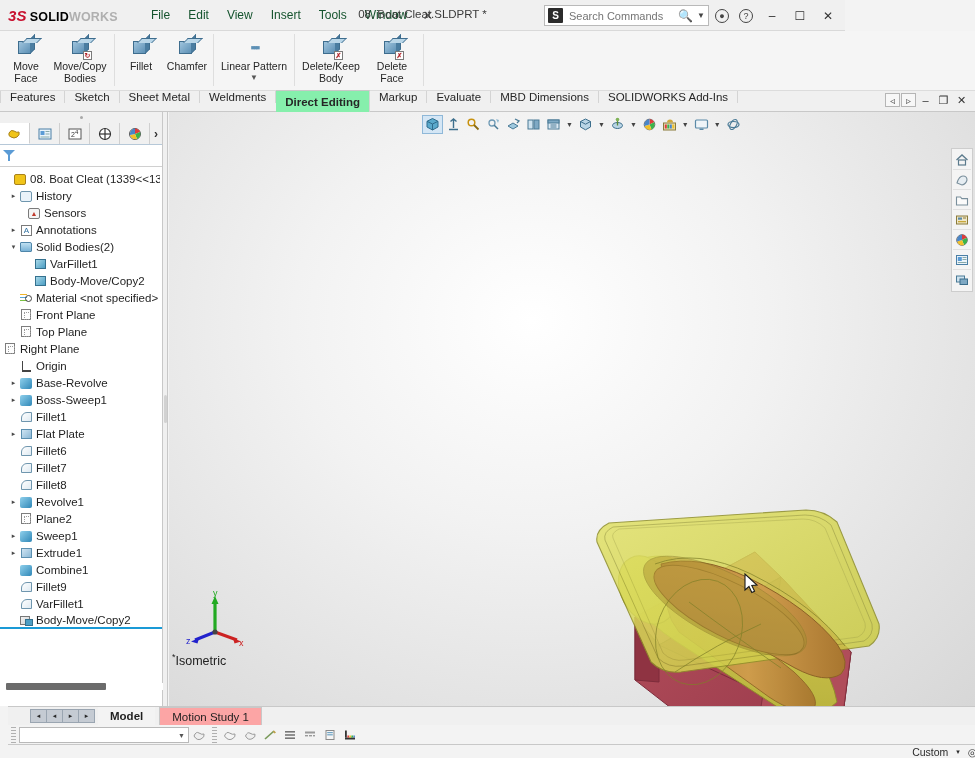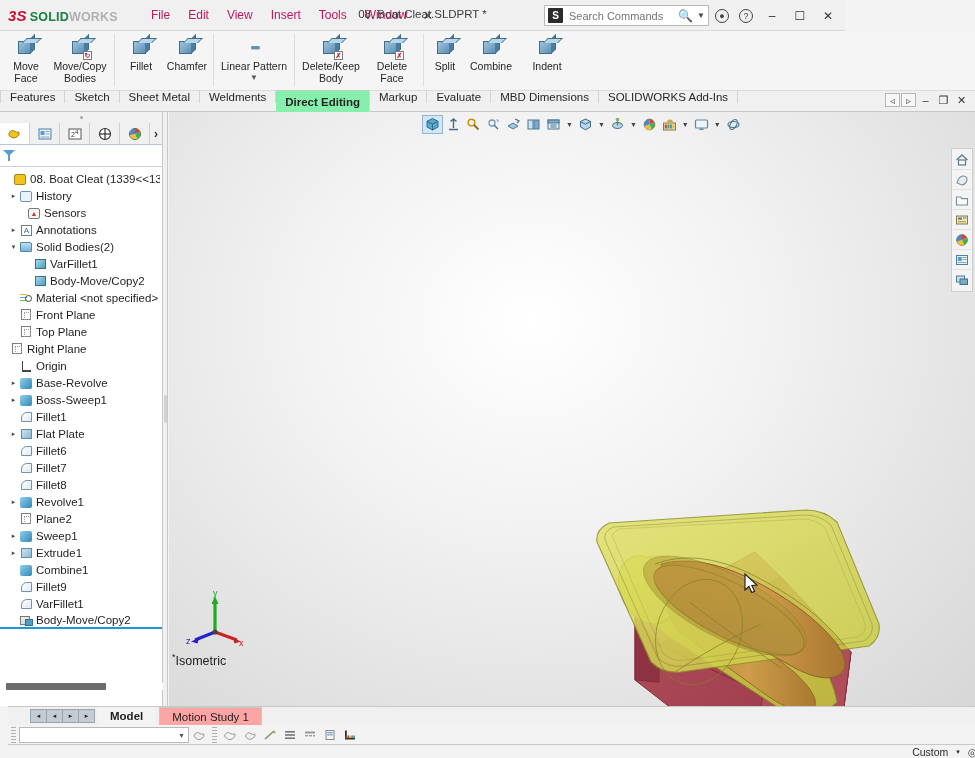--- a/index.html
+++ b/index.html
@@ -19,26 +19,26 @@
     position: absolute; left: 0; top: 0; width: 845px; height: 31px;
     background: #f0f0f0;
     border-bottom: 1px solid #d9d9d9;
     display: flex; align-items: center;
   }
   .logo {
     margin-left: 8px; display: flex; align-items: baseline;
     font-weight: bold; letter-spacing: .2px; font-size: 13px;
   }
   .logo .mark { color: #c8102e; font-size: 15px; font-style: italic; font-weight: 900; margin-right: 3px;}
-  .logo .solid { color: #15803d; font-weight: 900; font-size: 12.5px; }
+  .logo .solid { color: #000000; font-weight: 900; font-size: 12.5px; }
   .logo .works { color: #b0b0b0; font-weight: 900; font-size: 12.5px; }
 
   .menubar { display: flex; align-items: center; margin-left: 24px; gap: 0px; }
   .menubar .mi {
-    padding: 4px 9px; font-size: 12px; color: #be185d; cursor: default; white-space: nowrap;
+    padding: 4px 9px; font-size: 12px; color: #14532d; cursor: default; white-space: nowrap;
   }
   .pin { color: #555; font-size: 13px; padding: 2px 6px; }
 
   .doctitle {
     position: absolute; left: 0; right: 0; top: 8px;
     text-align: center; font-size: 11.5px; color: #3a3a3a; pointer-events: none;
   }
 
   .titleright {
     position: absolute; right: 4px; top: 0; height: 31px;
@@ -403,40 +403,20 @@
         <div class="rico">
             <div class="cube"></div>
             <div class="badge">✗</div>
           </div>
         <div class="lbl">Delete</div>
         <div class="lbl">Face</div>
       </div>
     </div>
     <div class="rsep"></div>
 
-    <div class="rgroup">
-      <div class="rbtn" style="width:36px">
-        <div class="rico">
-            <div class="cube"></div>
-          </div>
-        <div class="lbl">Split</div>
-      </div>
-      <div class="rbtn wide2">
-        <div class="rico">
-            <div class="cube"></div>
-          </div>
-        <div class="lbl">Combine</div>
-      </div>
-      <div class="rbtn wide2">
-        <div class="rico">
-            <div class="cube"></div>
-          </div>
-        <div class="lbl">Indent</div>
-      </div>
-    </div>
   </div>
 
   <div class="cmdtabs">
     <div class="ctab">Features</div>
     <div class="ctab">Sketch</div>
     <div class="ctab">Sheet Metal</div>
     <div class="ctab">Weldments</div>
     <div class="ctab active">Direct Editing</div>
     <div class="ctab">Markup</div>
     <div class="ctab">Evaluate</div>
@@ -557,21 +537,21 @@
             <span class="ic-plane" style="display:block"></span>
           </span>
         <span class="tlabel">Front Plane</span>
       </div>
       <div class="trow" style="padding-left:19px">
         <span class="tico">
             <span class="ic-plane" style="display:block"></span>
           </span>
         <span class="tlabel">Top Plane</span>
       </div>
-      <div class="trow" style="padding-left:10px">
+      <div class="trow" style="padding-left:3px">
         <span class="tico">
             <span class="ic-plane" style="display:block"></span>
           </span>
         <span class="tlabel">Right Plane</span>
       </div>
       <div class="trow" style="padding-left:19px">
         <span class="tico">
             <span class="ic-origin" style="display:block"></span>
           </span>
         <span class="tlabel">Origin</span>

